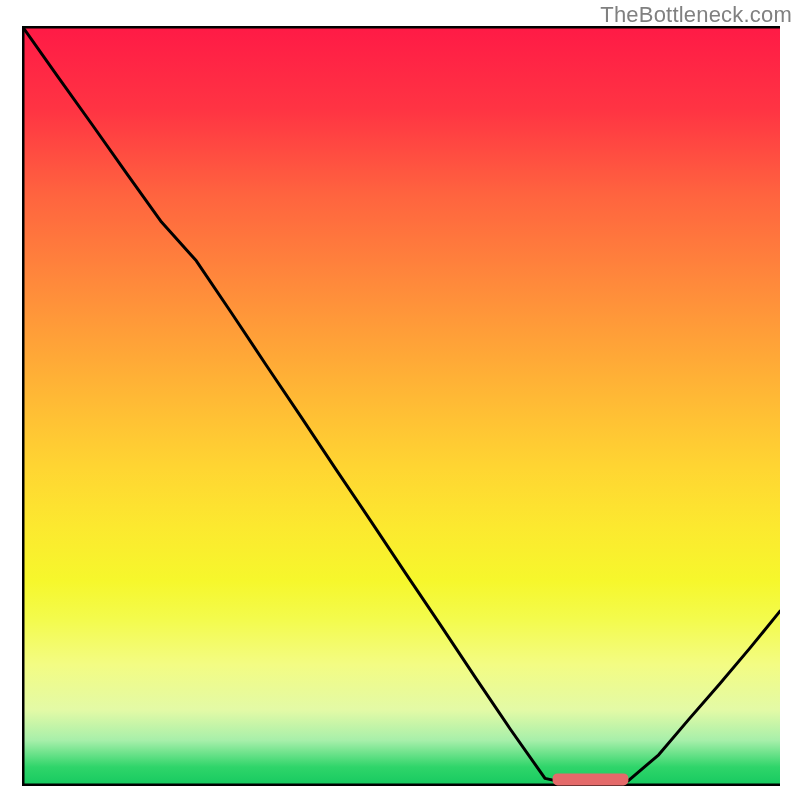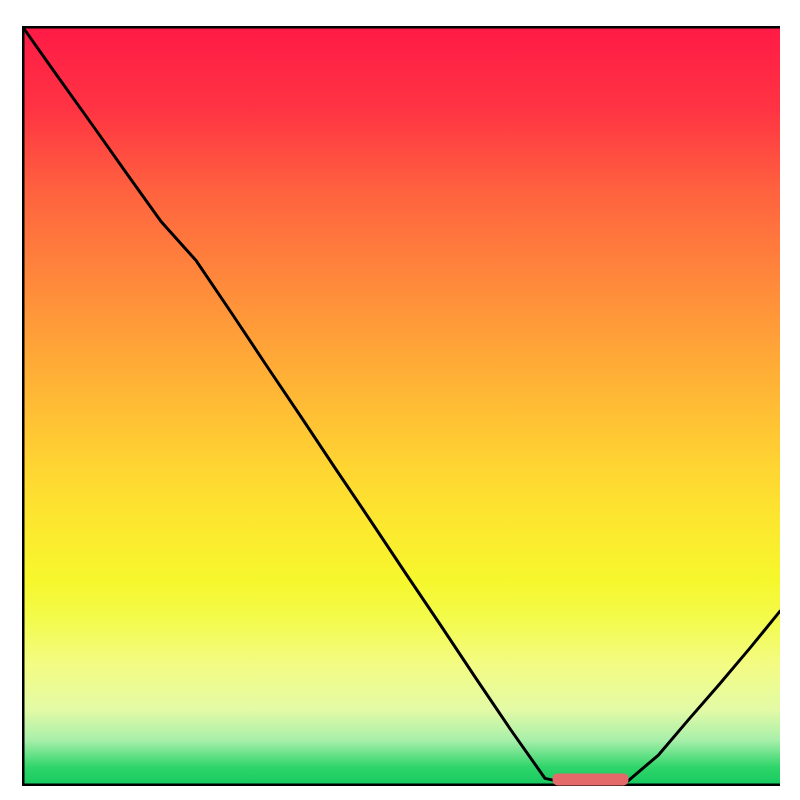--- a/index.html
+++ b/index.html
@@ -35,20 +35,21 @@
   svg {
     display: block;
     width: 100%;
     height: 100%;
   }
 </style>
 </head>
 <body>
 
 <div class="wrap">
+  <div class="attribution">TheBottleneck.com</div>
 
   <div class="plot-area">
     <svg viewBox="0 0 758 760" preserveAspectRatio="none">
       <defs>
         <linearGradient id="bg-grad" x1="0" y1="0" x2="0" y2="1">
             <stop offset="0.00%" stop-color="#ff1a46"></stop>
             <stop offset="11.00%" stop-color="#ff3443"></stop>
             <stop offset="22.00%" stop-color="#ff633f"></stop>
             <stop offset="34.00%" stop-color="#ff8a3b"></stop>
             <stop offset="46.00%" stop-color="#ffb036"></stop>

